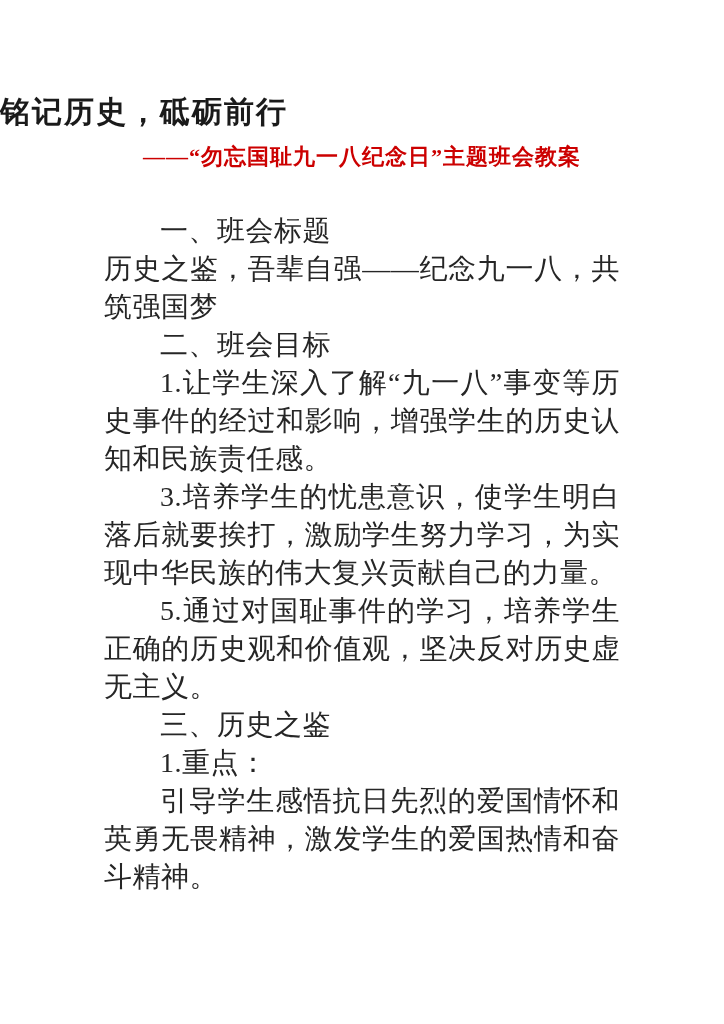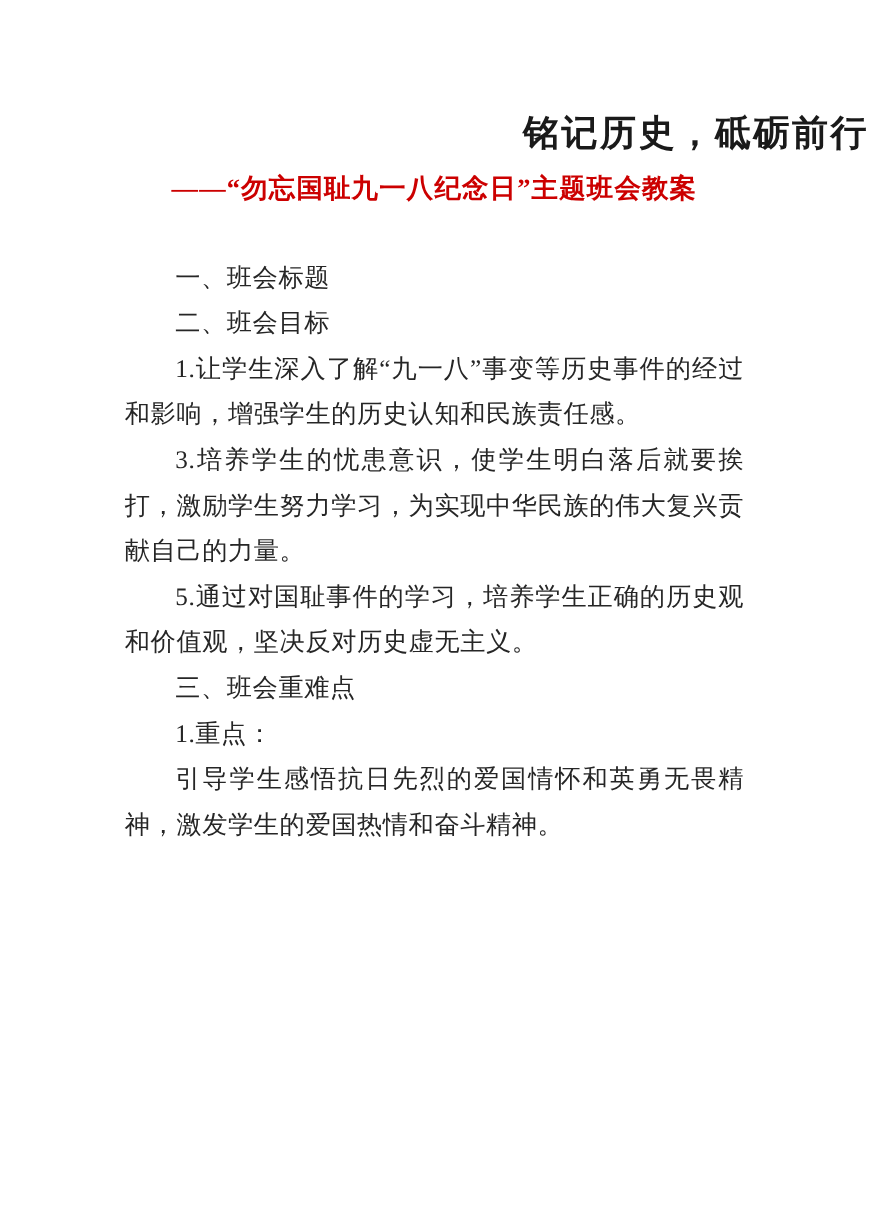--- a/index.html
+++ b/index.html
@@ -13,39 +13,39 @@
     height: 1024px;
     margin: 0 auto;
     background: #ffffff;
     overflow: hidden;
     font-family: "Liberation Serif", "DejaVu Serif", serif;
     color: #262626;
     box-sizing: border-box;
   }
   .doc-title {
     margin-top: 92px;
-    text-align: right;
+    text-align: left;
     font-size: 30px;
     line-height: 40px;
     font-weight: bold;
     letter-spacing: 2px;
     color: #1a1a1a;
   }
   .doc-subtitle {
     margin-top: 10px;
     text-align: center;
     font-size: 22px;
     line-height: 30px;
     font-weight: bold;
     letter-spacing: 1px;
   }
   .doc-body {
     margin: 40px auto 0 auto;
     width: 516px;
-    font-size: 21px;
+    font-size: 28px;
     line-height: 38px;
     text-align: justify;
     letter-spacing: 0.5px;
   }
   .doc-body p {
     margin: 0;
     padding: 0;
     text-justify: inter-ideograph;
   }
   .doc-body p.indent {
@@ -53,21 +53,22 @@
   }
 </style>
 </head>
 <body>
 
 <div class="page">
   <div class="doc-title" style="color: rgb(26, 26, 26);">铭记历史，砥砺前行</div>
   <div class="doc-subtitle" style="color: rgb(204, 0, 0);">——“勿忘国耻九一八纪念日”主题班会教案</div>
   <div class="doc-body" style="color: rgb(38, 38, 38);">
       <p class="indent">一、班会标题</p>
+      <p>历史之鉴，吾辈自强——纪念九一八，共筑强国梦</p>
       <p class="indent">二、班会目标</p>
       <p class="indent">1.让学生深入了解“九一八”事变等历史事件的经过和影响，增强学生的历史认知和民族责任感。</p>
       <p class="indent">3.培养学生的忧患意识，使学生明白落后就要挨打，激励学生努力学习，为实现中华民族的伟大复兴贡献自己的力量。</p>
       <p class="indent">5.通过对国耻事件的学习，培养学生正确的历史观和价值观，坚决反对历史虚无主义。</p>
-      <p class="indent">三、班会重难点</p>
+      <p class="indent">三、历史之鉴</p>
       <p class="indent">1.重点：</p>
       <p class="indent">引导学生感悟抗日先烈的爱国情怀和英勇无畏精神，激发学生的爱国热情和奋斗精神。</p>
     </div>
 </div>
 
 </body></html>

